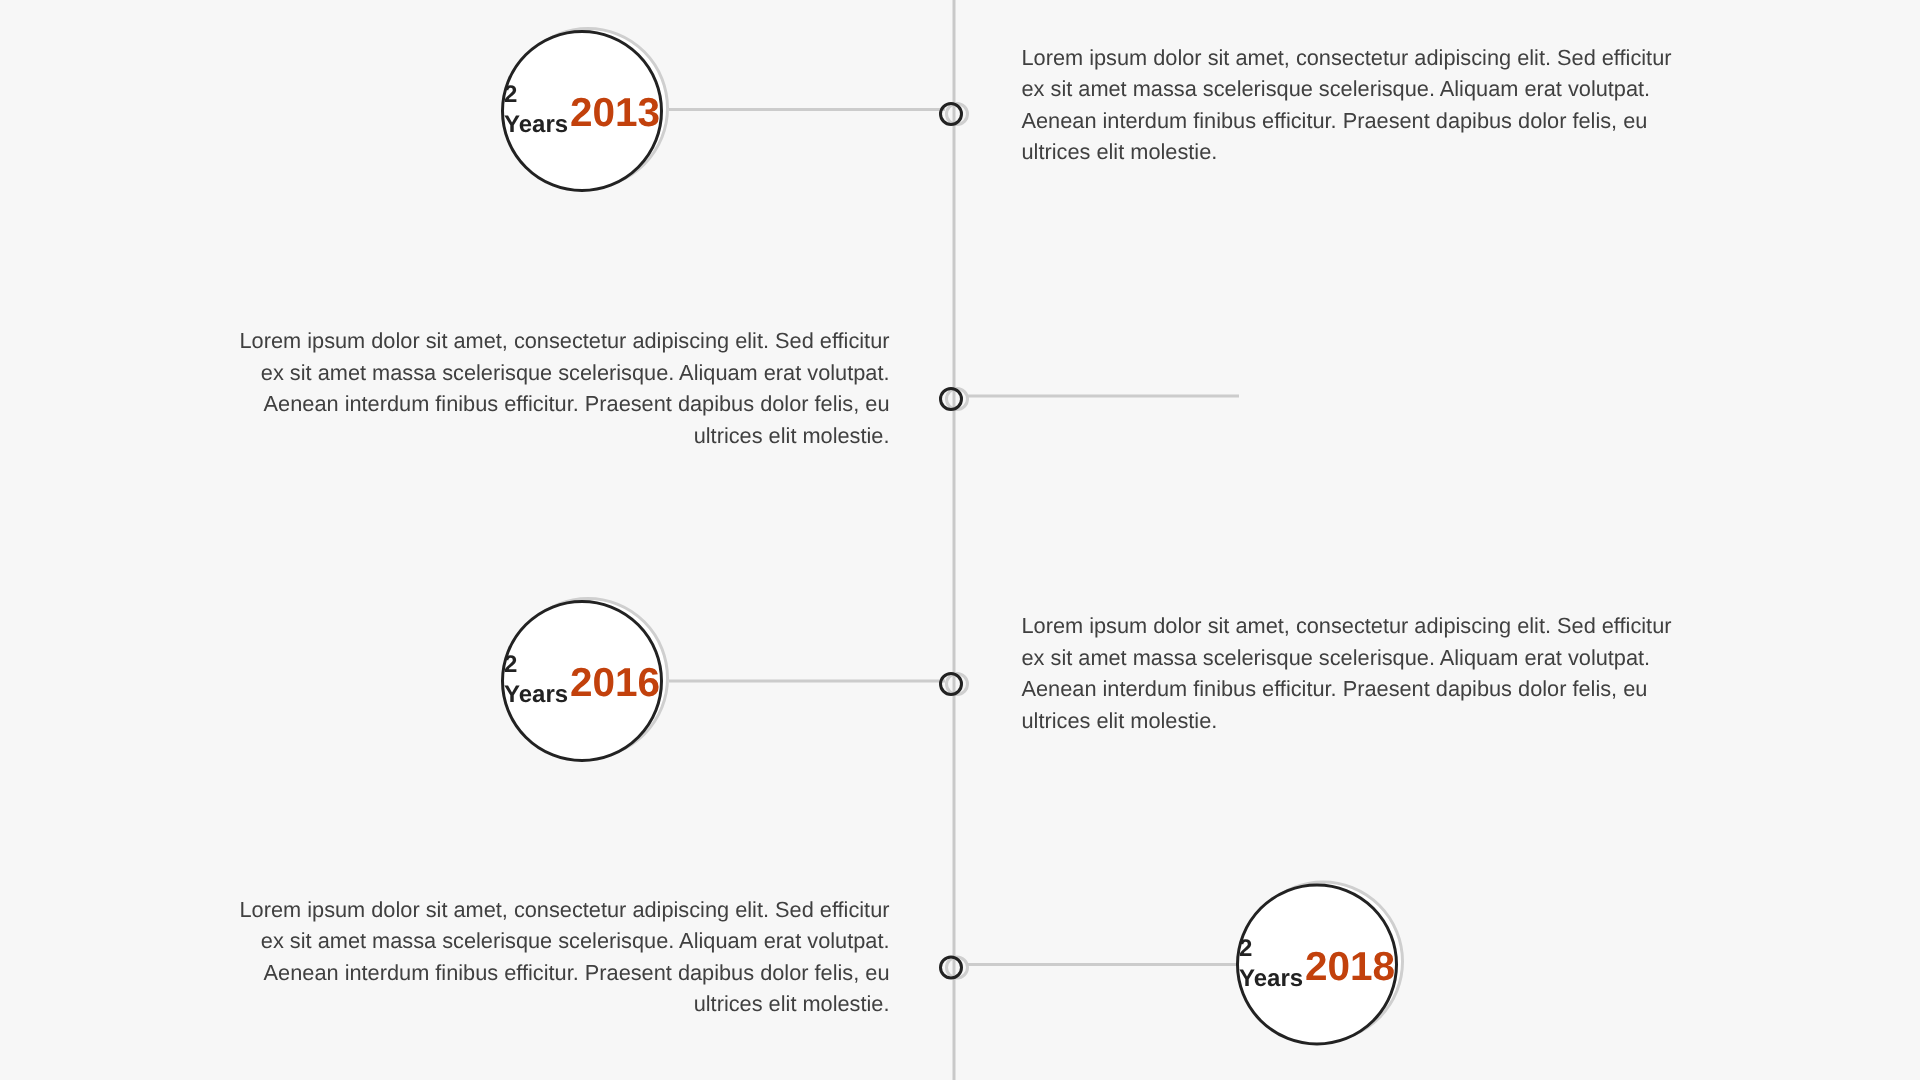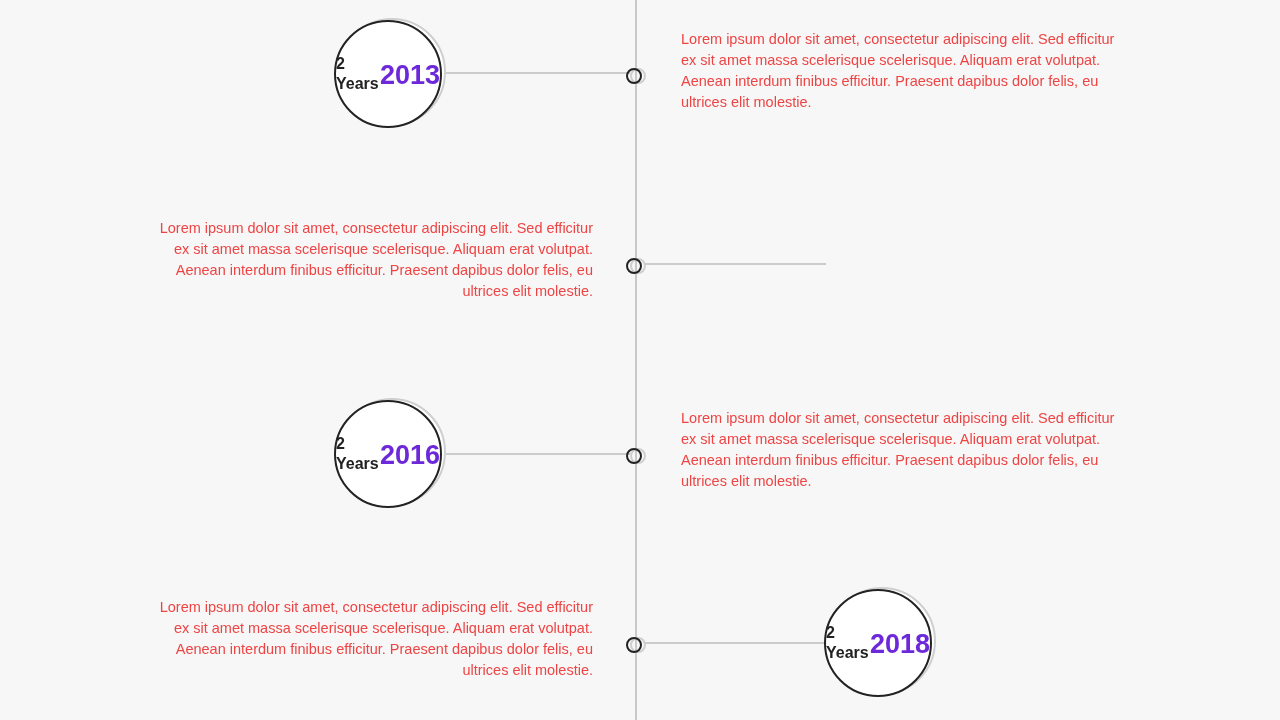--- a/index.html
+++ b/index.html
@@ -42,32 +42,32 @@
     }
     .badge .outer-dark {
       position: absolute; left: 0; top: 2px; width: 108px; height: 108px;
       border-radius: 50%; border: 2px solid #222; background: #fff;
       display: flex; align-items: center; justify-content: center;
     }
     .badge .years {
       font-size: 16px; font-weight: bold; color: #222; line-height: 20px;
     }
     .badge .year {
-      font-size: 27px; font-weight: bold; color: #6d28d9; line-height: 34px; margin-top: 2px;
+      font-size: 27px; font-weight: bold; color: #c2410c; line-height: 34px; margin-top: 2px;
     }
     .text-block {
       position: absolute; width: 452px;
     }
     .text-block.right { left: 681px; text-align: left; }
     .text-block.left { left: 141px; text-align: right; }
     .text-block .title {
       font-size: 17px; font-weight: bold; color: #222; line-height: 22px;
     }
     .text-block .desc {
-      margin-top: 11px; font-size: 14.5px; line-height: 21px; color: #ef4444;
+      margin-top: 11px; font-size: 14.5px; line-height: 21px; color: #404040;
     }
   </style>
 </head>
 <body>
 
 <div class="timeline">
   <div class="axis"></div>
 
   <div class="entry" style="top:0;">
     <div class="badge" style="left:334px; top:18px;">

